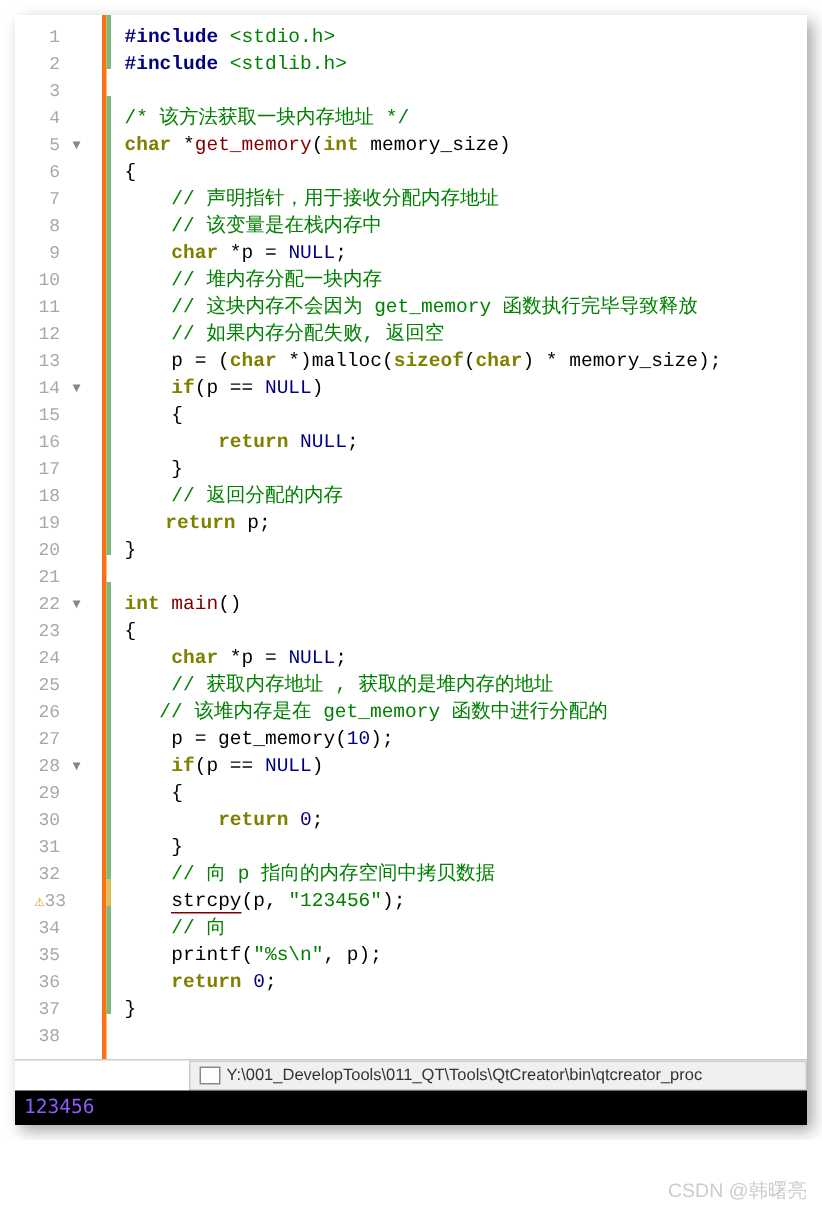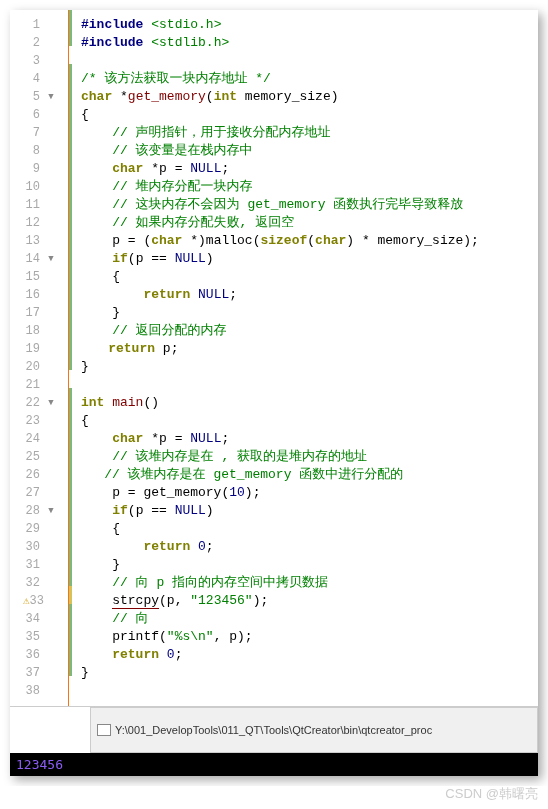--- a/index.html
+++ b/index.html
@@ -4,34 +4,34 @@
 <style>
 * { margin: 0; padding: 0; box-sizing: border-box; }
 body { background: #fff; font-family: Consolas, 'Courier New', monospace; font-size: 13px; width: 548px; }
 .container { position: relative; width: 528px; margin: 10px; box-shadow: 4px 4px 10px rgba(0,0,0,0.35); background: #fff; }
 .editor { display: flex; background: #fff; }
 .gutter { width: 58px; background: #fff; padding: 6px 0; }
 .gline { display: flex; align-items: center; height: 18px; }
 .lnum { width: 34px; text-align: right; color: #a8a8a8; font-size: 12px; padding-right: 4px; }
 .marker { width: 14px; display: flex; justify-content: center; align-items: center; }
 .fold { color: #888; font-size: 9px; cursor: pointer; }
-.code { flex: 1; padding: 6px 8px 6px 4px; border-left: 1px solid #f97316; position: relative; }
+.code { flex: 1; padding: 6px 8px 6px 4px; border-left: 3px solid #f97316; position: relative; }
 .code-line { height: 18px; white-space: pre; line-height: 18px; }
 .kw { color: #808000; font-weight: bold; }
 .cmt { color: #008000; }
 .str { color: #008000; }
 .pp { color: #000080; font-weight: bold; }
 .inc { color: #008000; }
 .num { color: #000080; }
 .fn { color: #800000; }
 .bar-area { position: absolute; left: 0; top: 0; bottom: 0; width: 3px; }
 .gb { background: #7db87d; position: absolute; left: 0; width: 3px; }
 .yb { background: #d4c25a; position: absolute; left: 0; width: 3px; }
 .footer { border-top: 1px solid #ccc; }
-.filepath { background: #f0f0f0; border: 1px solid #ccc; padding: 16px 6px; font-size: 11px; font-family: 'Segoe UI', sans-serif; color: #333; margin-left: 80px; display: flex; align-items: center; gap: 4px; text-align: right; }
+.filepath { background: #f0f0f0; border: 1px solid #ccc; padding: 3px 6px; font-size: 11px; font-family: 'Segoe UI', sans-serif; color: #333; margin-left: 116px; display: flex; align-items: center; gap: 4px; text-align: right; }
 .file-icon { width: 14px; height: 12px; border: 1px solid #888; background: #fff; display: inline-block; }
 .console { background: #000; color: #8b5cf6; padding: 4px 6px; font-size: 13px; font-family: Consolas, monospace; }
 .watermark { position: absolute; right: 10px; bottom: 6px; color: #ccc; font-size: 13px; font-family: 'Microsoft YaHei', sans-serif; }
 .underline { border-bottom: 1px solid #800000; }
 </style>
 </head>
 <body>
 
 <div class="container">
   <div class="editor">
@@ -252,21 +252,21 @@
         <div class="code-line" style="padding-left: 8px;">    {</div>
         <div class="code-line" style="padding-left: 8px;">        <span class="kw">return</span> <span class="num">NULL</span>;</div>
         <div class="code-line" style="padding-left: 8px;">    }</div>
         <div class="code-line" style="padding-left: 8px;">    <span class="cmt">// 返回分配的内存</span></div>
         <div class="code-line" style="padding-left: 4px;">    <span class="kw">return</span> p;</div>
         <div class="code-line" style="padding-left: 8px;">}</div>
         <div class="code-line" style="padding-left: 8px;"></div>
         <div class="code-line" style="padding-left: 8px;"><span class="kw">int</span> <span class="fn">main</span>()</div>
         <div class="code-line" style="padding-left: 8px;">{</div>
         <div class="code-line" style="padding-left: 8px;">    <span class="kw">char</span> *p = <span class="num">NULL</span>;</div>
-        <div class="code-line" style="padding-left: 8px;">    <span class="cmt">// 该堆内存是在 , 获取的是堆内存的地址</span></div>
+        <div class="code-line" style="padding-left: 8px;">    <span class="cmt">// 获取内存地址 , 获取的是堆内存的地址</span></div>
         <div class="code-line" style="padding-left: 0;">    <span class="cmt">// 该堆内存是在 get_memory 函数中进行分配的</span></div>
         <div class="code-line" style="padding-left: 8px;">    p = get_memory(<span class="num">10</span>);</div>
         <div class="code-line" style="padding-left: 8px;">    <span class="kw">if</span>(p == <span class="num">NULL</span>)</div>
         <div class="code-line" style="padding-left: 8px;">    {</div>
         <div class="code-line" style="padding-left: 8px;">        <span class="kw">return</span> <span class="num">0</span>;</div>
         <div class="code-line" style="padding-left: 8px;">    }</div>
         <div class="code-line" style="padding-left: 8px;">    <span class="cmt">// 向 p 指向的内存空间中拷贝数据</span></div>
         <div class="code-line" style="padding-left: 8px;">    <span class="underline" style="color:#000">strcpy</span>(p, <span class="str">"123456"</span>);</div>
         <div class="code-line" style="padding-left: 8px;">    <span class="cmt">// 向</span></div>
         <div class="code-line" style="padding-left: 8px;">    printf(<span class="str">"%s\n"</span>, p);</div>

